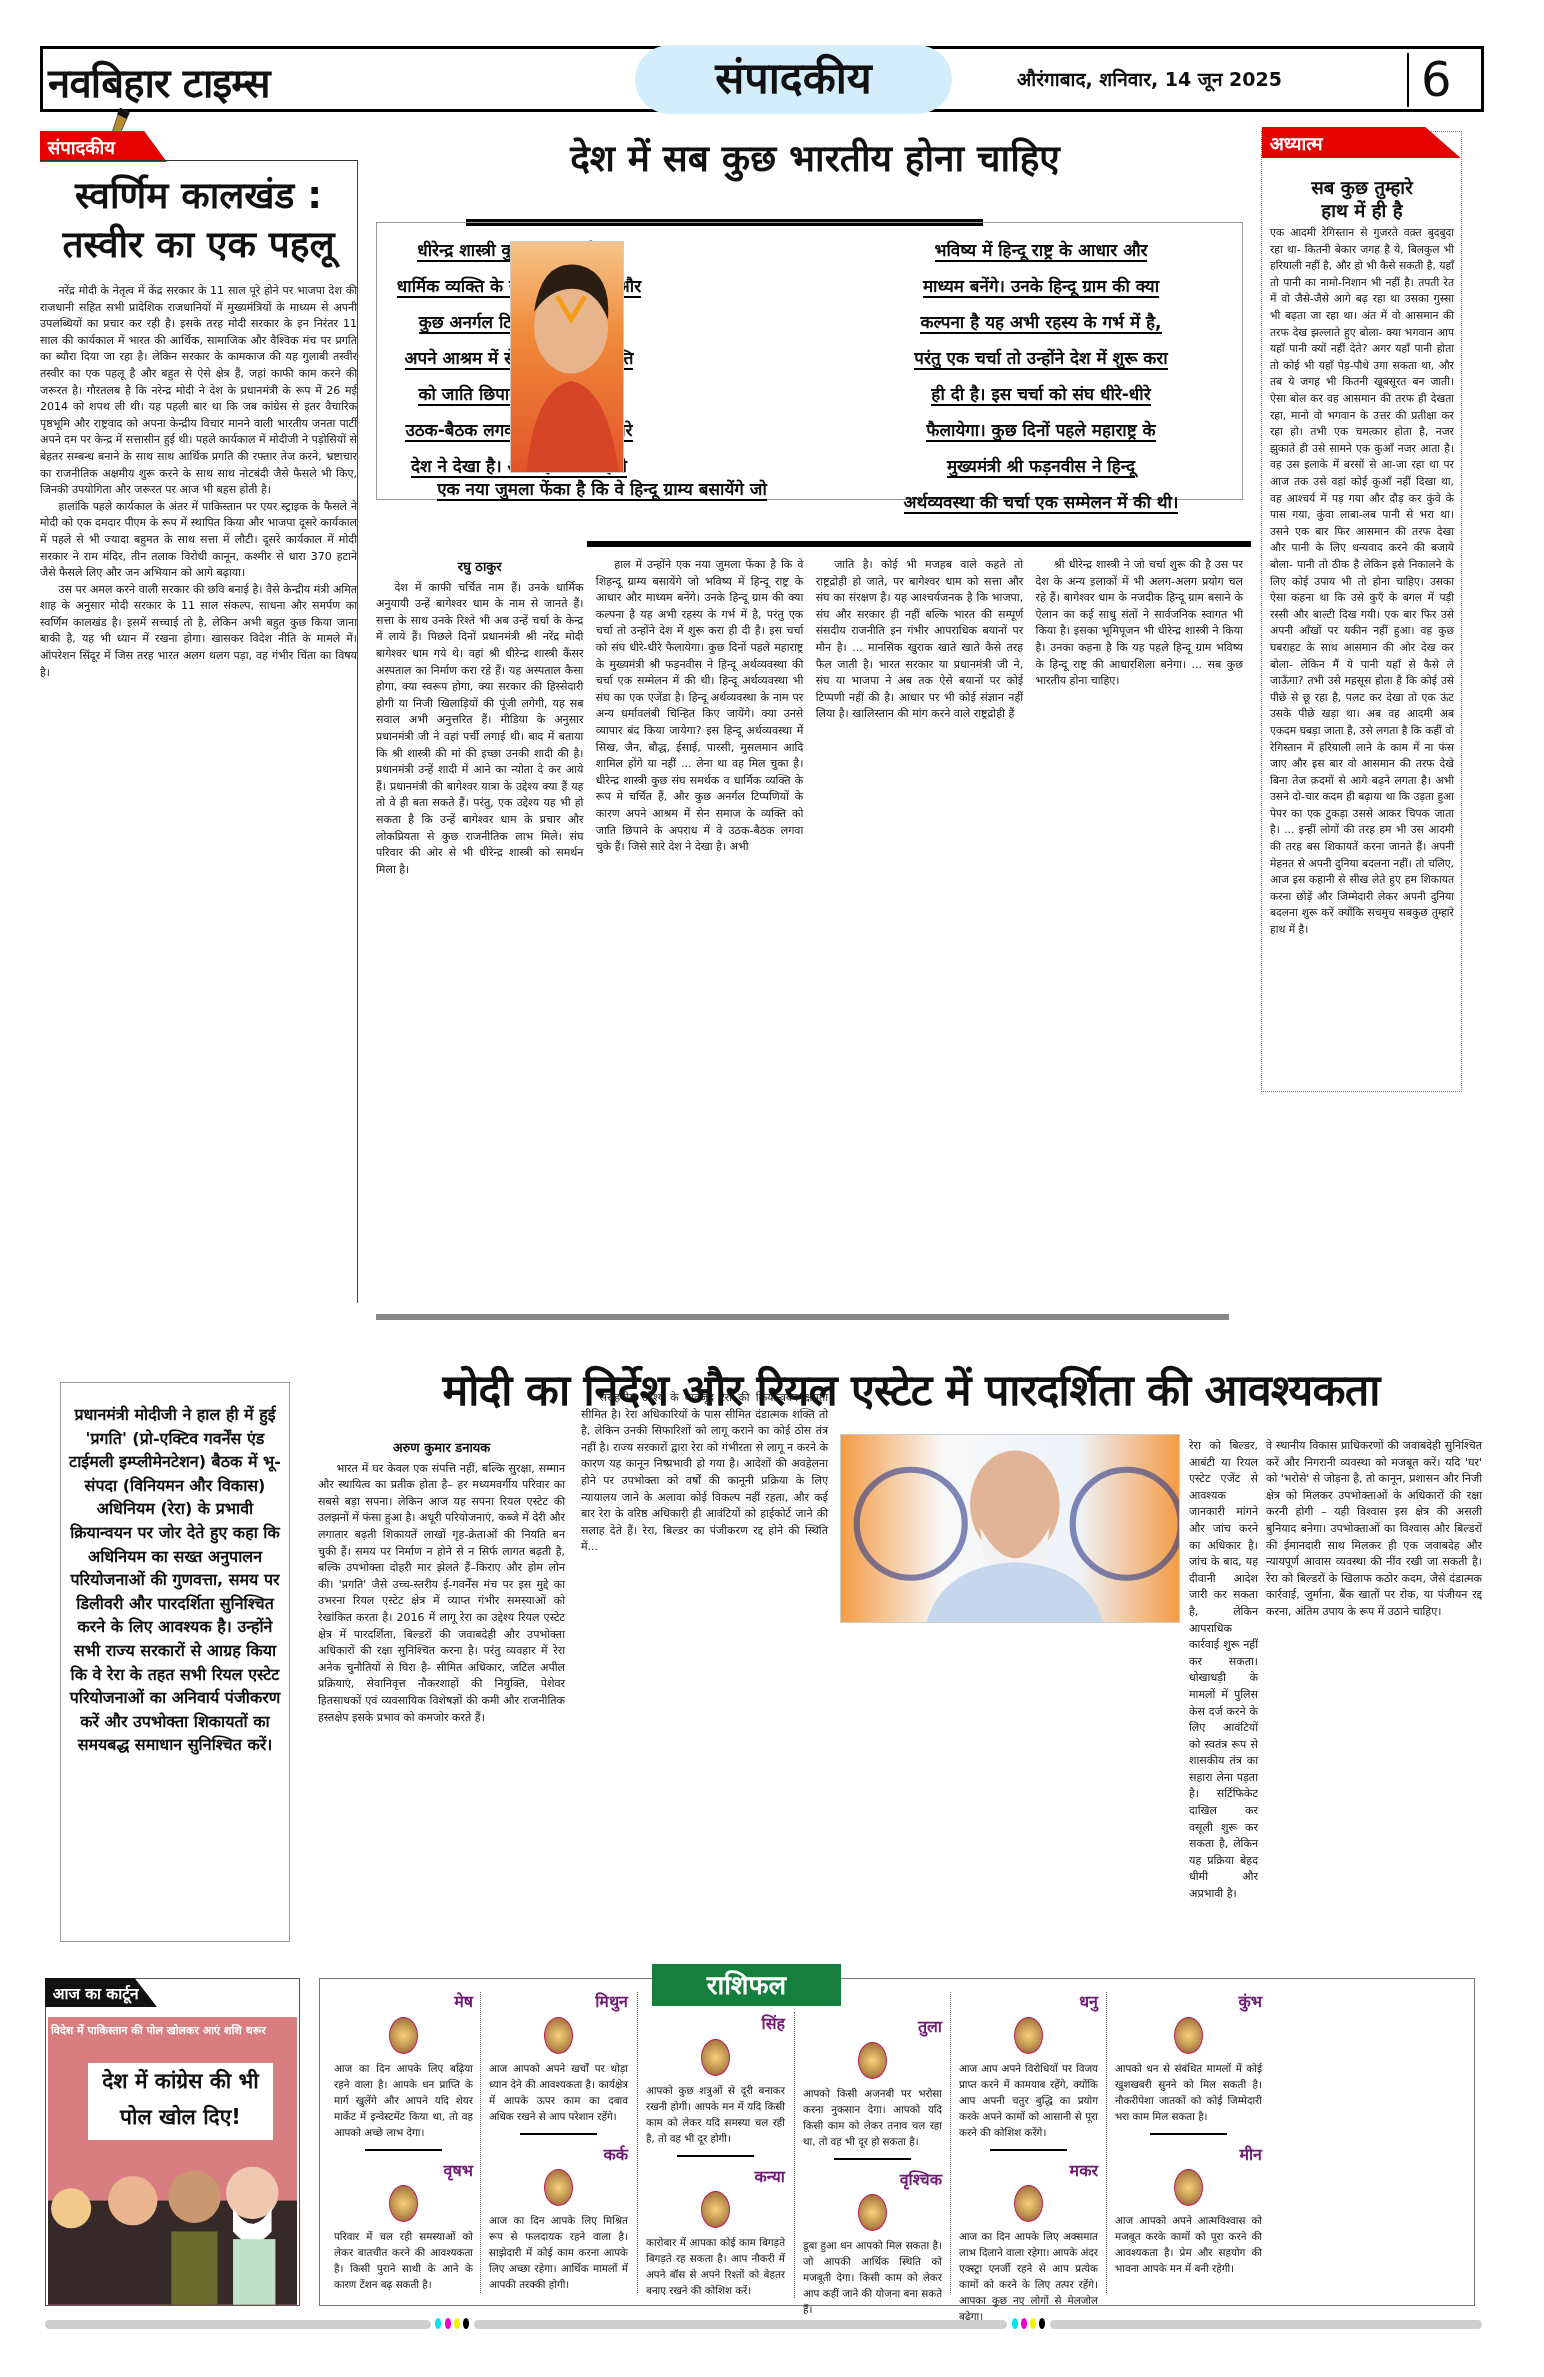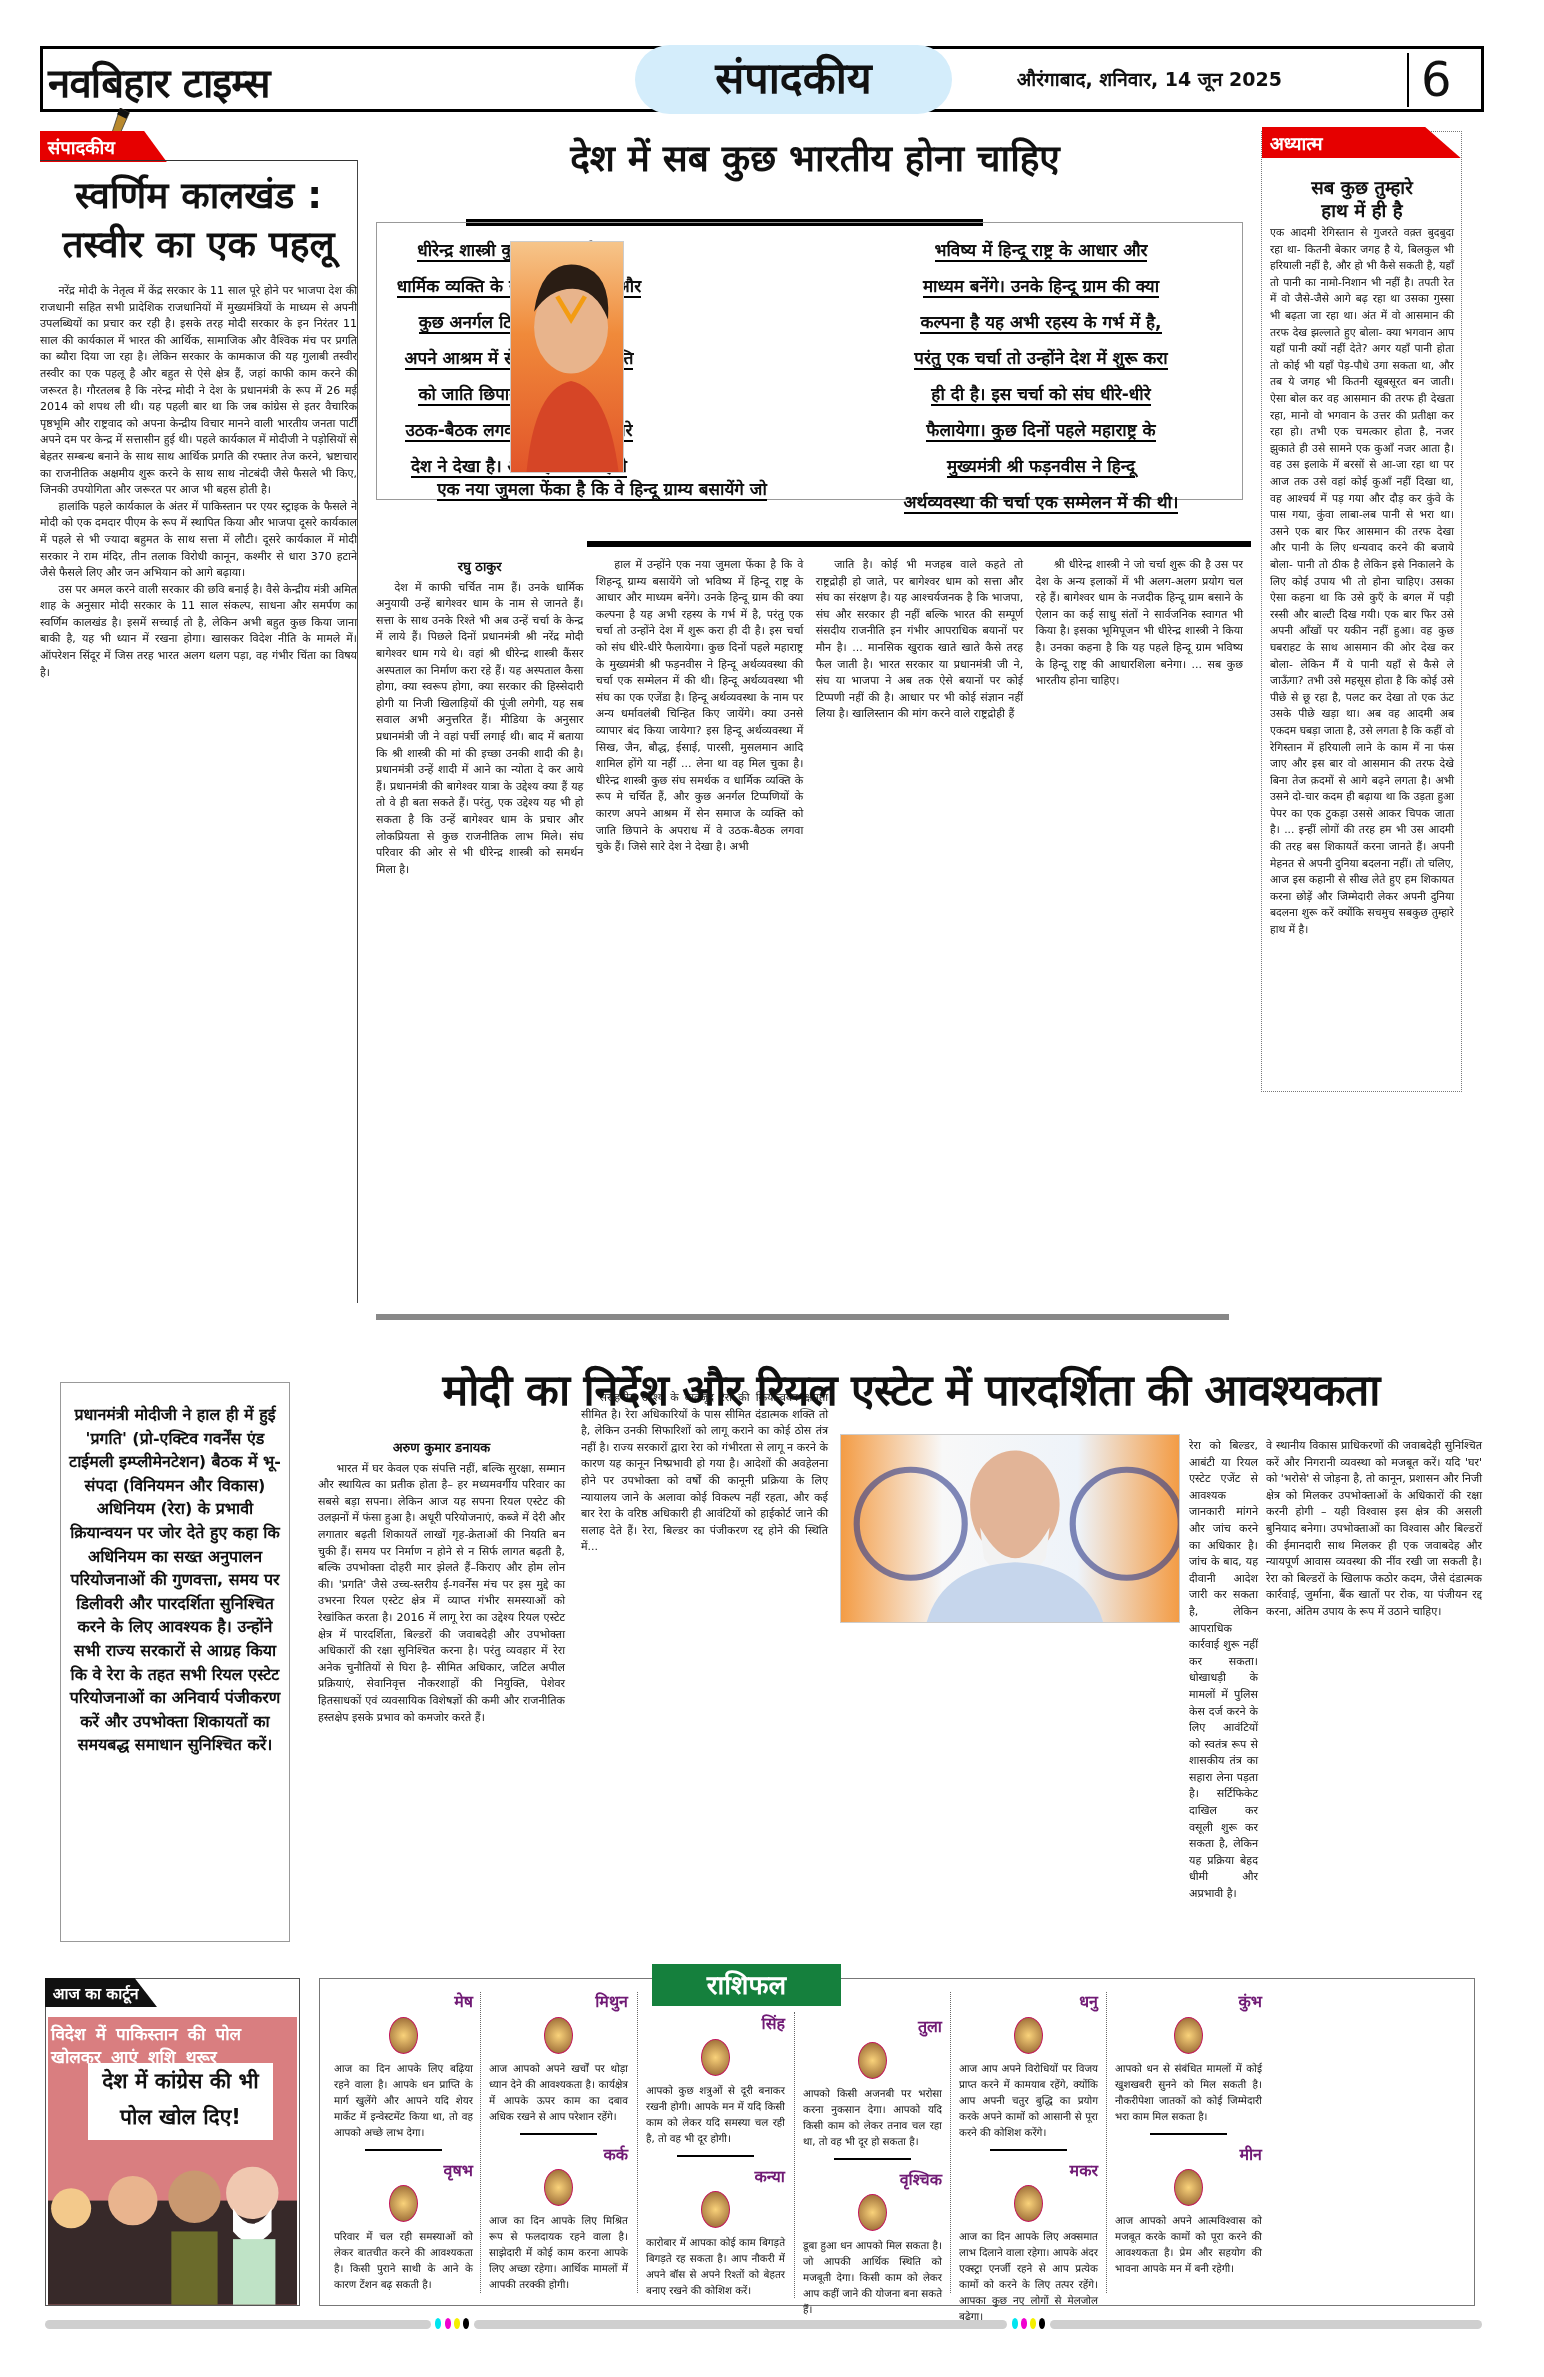--- a/index.html
+++ b/index.html
@@ -36,21 +36,21 @@
   .thick-rule { height: 6.2px; background: #888; }
 
   .second-title { left: 332px; top: 1359px; width: 1158px; text-align: center; font-size: 43px; font-weight: bold; letter-spacing: -0.8px; }
   .quote-box { left: 60px; top: 1382px; width: 230px; height: 560px; border: 0.8px solid #999; padding: 20px 7.7px; }
   .quote-text { font-size: 16px; font-weight: bold; text-align: center; line-height: 23.6px; }
   .byline { font-size: 13px; font-weight: bold; text-align: center; }
 
   .cartoon-wrap { left: 45px; top: 1978px; width: 255px; height: 328px; border: 1.5px solid #555; }
   .cartoon-head { left: 45px; top: 1978px; width: 112px; height: 29px; background: #111; color: #fff; font-weight: bold; font-size: 15.4px; padding: 4.6px 7.7px; clip-path: polygon(0 0, 80% 0, 100% 100%, 0 100%); }
   .cartoon-bg { left: 48px; top: 2017px; width: 249px; height: 288px; background: #d97e80; }
-  .cartoon-caption { left: 51px; top: 2022px; width: 243px; font-size: 17px; font-weight: bold; color: #fff; font-family: Liberation Mono, monospace; }
+  .cartoon-caption { left: 51px; top: 2022px; width: 243px; font-size: 11px; font-weight: bold; color: #fff; }
   .bubble { left: 88px; top: 2063px; width: 185px; height: 77px; background: #fff; text-align: center; font-size: 21px; font-weight: bold; line-height: 36px; }
 
   .rashi-box { left: 319px; top: 1978px; width: 1156px; height: 328px; border: 1.5px solid #777; }
   .rashi-head { left: 652px; top: 1964px; width: 189px; height: 42px; background: #15803d; color: #fff; text-align: center; font-size: 26px; font-weight: bold; line-height: 42px; }
   .rashi-col { position: absolute; width: 139px; font-size: 10.3px; line-height: 16px; text-align: justify; }
   .rashi-name { color: #701a75; font-weight: bold; text-align: right; font-size: 16px; line-height: 20px; }
   .zodiac-icon { width: 29px; height: 37px; border: 1.5px solid #c2185b; border-radius: 50%; margin: 4.6px auto 6.2px; background: radial-gradient(circle,#f9d27a,#8b5a2b); }
   .rashi-rule { width: 77px; height: 2.3px; background: #000; margin: 9.3px auto; }
   .dash-v { position: absolute; width: 0; border-left: 0.8px dotted #666; }
 

